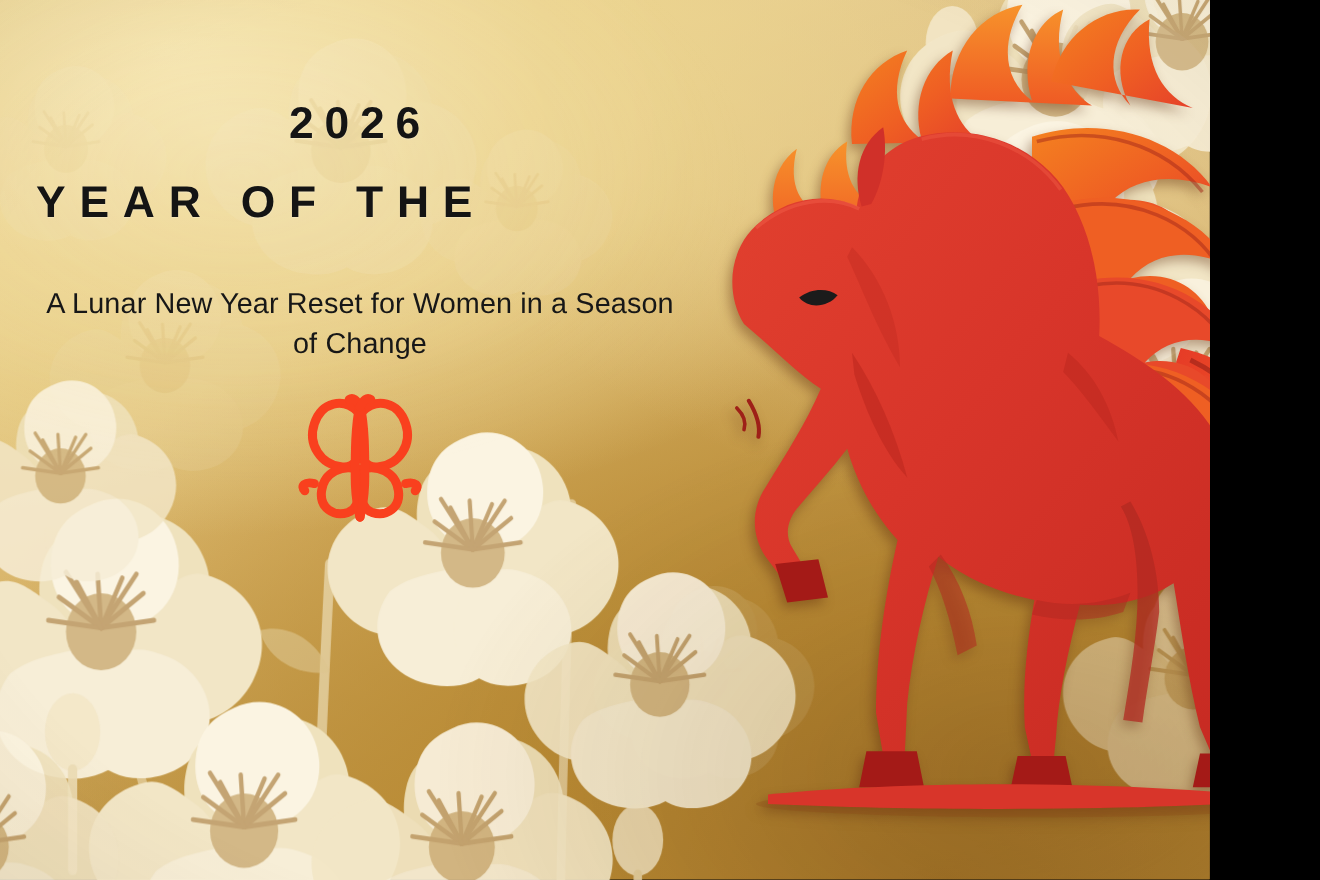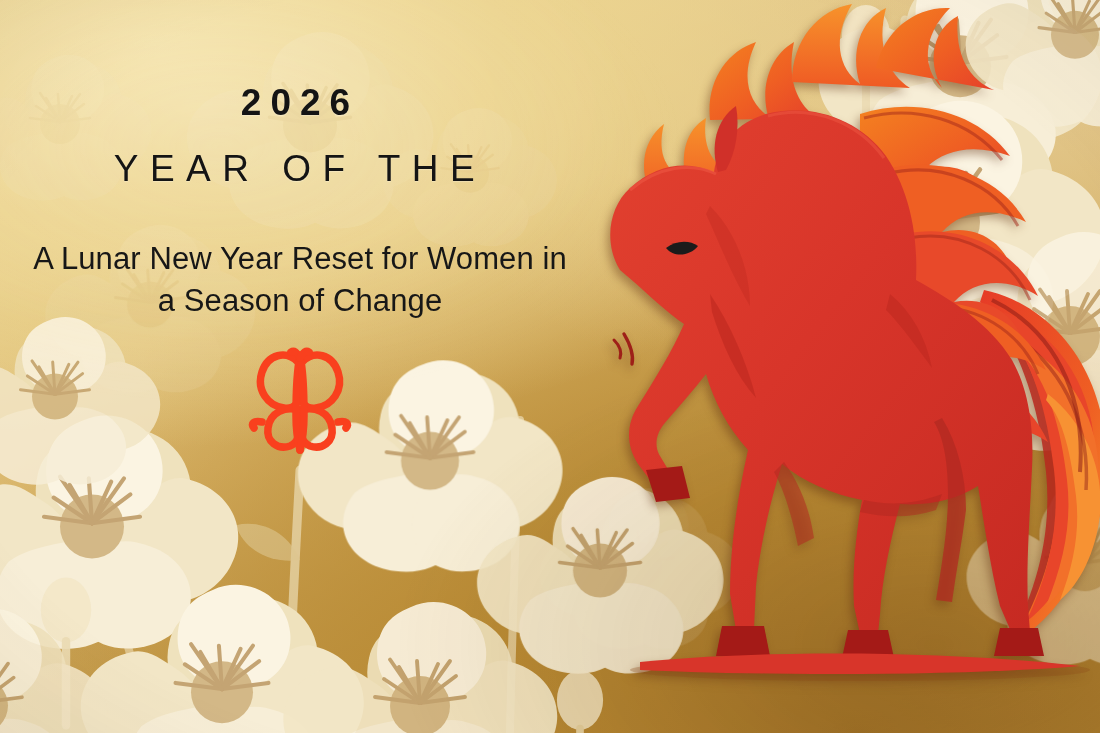--- a/index.html
+++ b/index.html
@@ -4,21 +4,21 @@
 <style>
   * { margin:0; padding:0; box-sizing:border-box; }
   html, body {
     width:1100px; height:733px;
     font-family:"Liberation Sans", sans-serif;
     overflow:hidden; background:#000;
   }
 
   .poster {
     position:relative;
-    width:1100px; height:733px;
+    width:1008px; height:733px;
     overflow:hidden;
     background:
       radial-gradient(120% 95% at 14% 6%, #f3e0a4 0%, #ecd48f 26%, rgba(236,212,143,0) 58%),
       radial-gradient(105% 90% at 92% 10%, #e3c88d 0%, rgba(227,200,141,0) 55%),
       radial-gradient(120% 110% at 78% 100%, #a8792a 0%, #b98a33 28%, rgba(185,138,51,0) 72%),
       linear-gradient(160deg, #f0dc9e 0%, #e8cf8d 22%, #d7b266 48%, #c29a4c 70%, #b6893a 88%, #ab7e2e 100%);
   }
 
   
   .floral { position:absolute; inset:0; }
@@ -51,30 +51,30 @@
     display:flex; flex-direction:column; align-items:center;
     padding-top:84px;
   }
   .year {
     font-size:37px; font-weight:700; letter-spacing:9px;
     color:#141414; line-height:1;
     text-shadow:0 1px 1px rgba(255,255,255,.28);
   }
   .headline {
     margin-top:21px;
-    font-size:37px; font-weight:400; letter-spacing:11.5px;
-    color:#141414; line-height:1.46; text-align:center;
+    font-size:37px; font-weight:700; letter-spacing:11.5px;
+    color:#141414; line-height:1.46; text-align:left;
     text-shadow:0 1px 1px rgba(255,255,255,.28);
     width:540px;
   }
   .headline .l2 { display:block; }
   .subtitle {
     margin-top:42px;
     width:540px; text-align:center;
-    font-size:31px; font-weight:300; line-height:1.36;
+    font-size:24px; font-weight:300; line-height:1.36;
     color:#171717; letter-spacing:.1px;
   }
   .logo { margin-top:22px; width:104px; height:112px; }
   .logo svg { width:100%; height:100%; display:block; }
 </style>
 </head>
 <body>
 
 <div class="poster">
 

